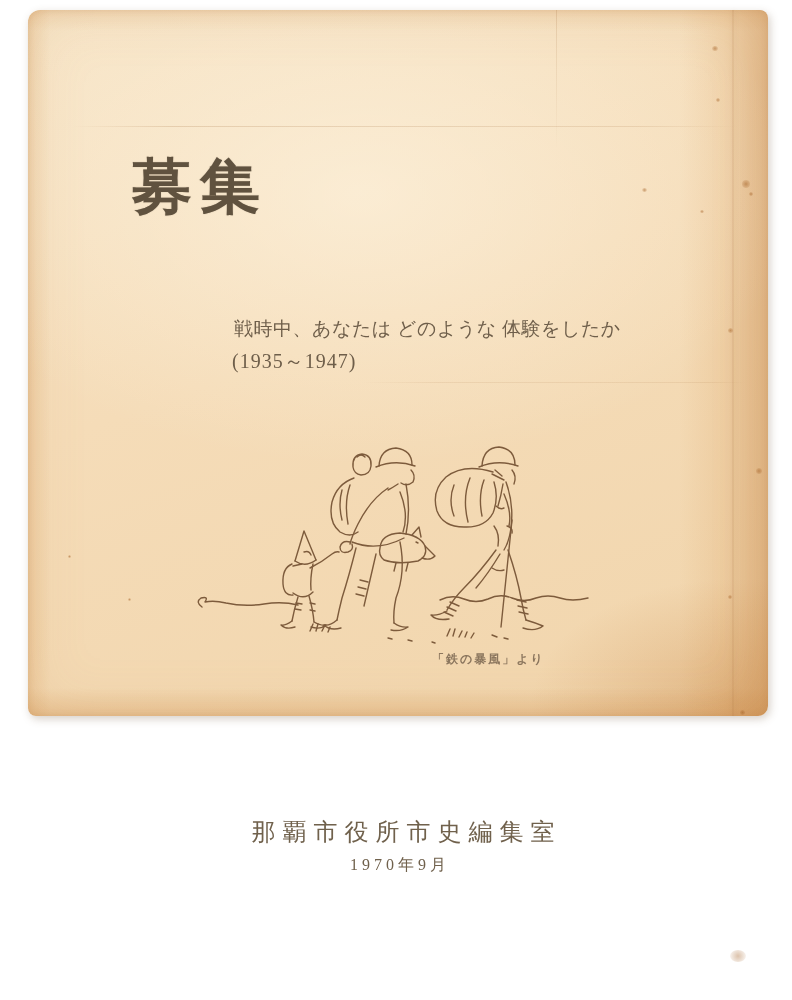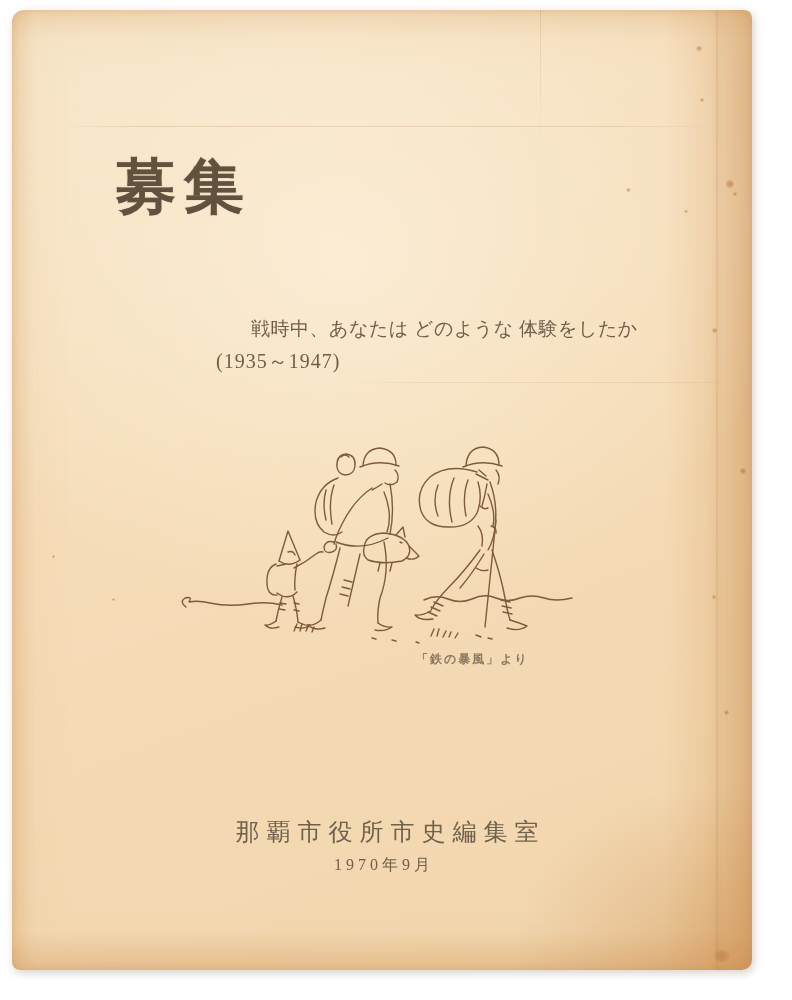--- a/index.html
+++ b/index.html
@@ -13,24 +13,24 @@
   }
   .scan {
     position: relative;
     width: 792px;
     height: 1000px;
     background: #ffffff;
   }
   
   .paper {
     position: absolute;
-    left: 12px;
+    left: 28px;
     top: 10px;
     width: 740px;
-    height: 960px;
+    height: 706px;
     border-radius: 12px 8px 10px 8px;
     background:
       radial-gradient(ellipse 85% 55% at 45% 26%, rgba(255,247,230,0.55), rgba(255,247,230,0) 70%),
       radial-gradient(ellipse 40% 25% at 96% 98%, rgba(190,115,45,0.30), rgba(190,115,45,0) 70%),
       linear-gradient(90deg, rgba(205,140,70,0.20) 0%, rgba(205,140,70,0) 3%, rgba(205,140,70,0) 88%, rgba(212,150,82,0.18) 94%, rgba(188,118,52,0.38) 100%),
       linear-gradient(0deg, rgba(198,128,58,0.26) 0%, rgba(198,128,58,0) 4%, rgba(198,128,58,0) 97%, rgba(215,160,100,0.22) 100%),
       linear-gradient(160deg, #f7e5c8 0%, #f5dcb8 45%, #f1d5ac 100%);
     box-shadow:
       2px 3px 9px rgba(110,85,60,0.28),
       inset 0 0 60px rgba(205,150,85,0.16),
@@ -87,21 +87,20 @@
     text-shadow: 0 0 1px rgba(96,82,63,0.45);
   }
   .question {
     position: absolute;
     left: 206px;
     top: 306px;
     font-size: 19px;
     letter-spacing: 0.5px;
     color: #6e5e4a;
     white-space: nowrap;
-    margin-left: 33px;
   }
   .period {
     position: absolute;
     left: 204px;
     top: 338px;
     font-size: 20px;
     letter-spacing: 1px;
     color: #6e5e4a;
   }
   .illus {

